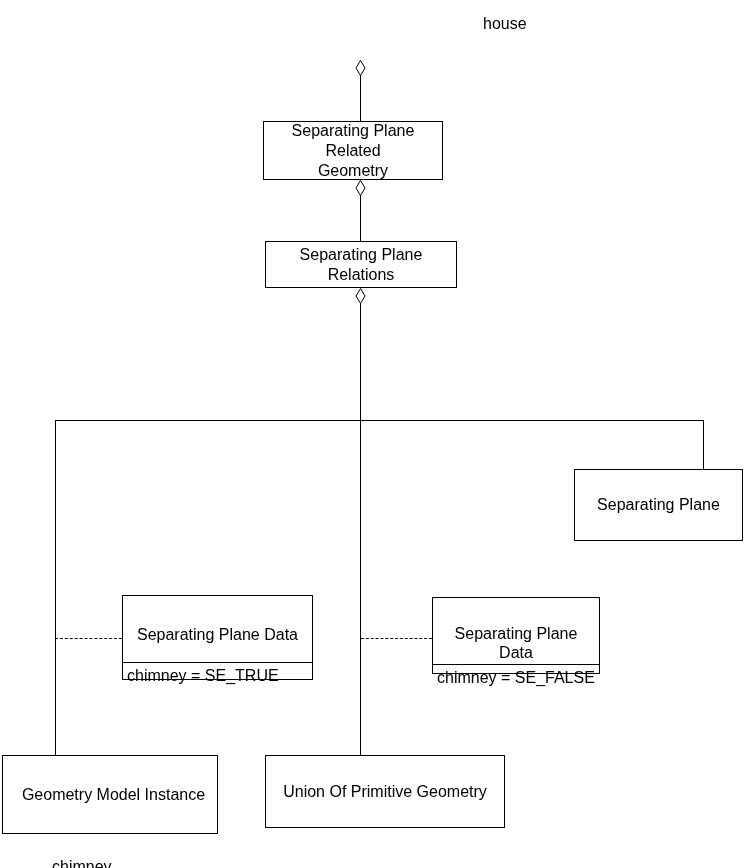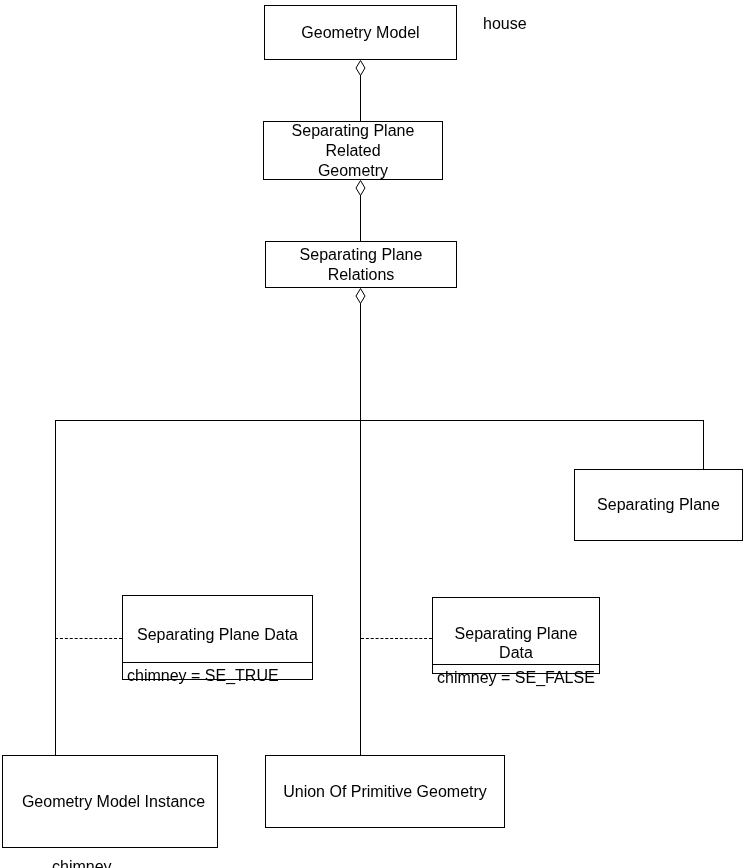--- a/index.html
+++ b/index.html
@@ -96,23 +96,20 @@
   <svg class="diamond" style="left:355px; top:60px;" width="11" height="16" viewBox="0 0 11 16">
     <polygon points="5.5,0.5 10,8 5.5,15.5 1,8" fill="#ffffff" stroke="#000000" stroke-width="1"></polygon>
   </svg>
   <svg class="diamond" style="left:355px; top:180px;" width="11" height="16" viewBox="0 0 11 16">
     <polygon points="5.5,0.5 10,8 5.5,15.5 1,8" fill="#ffffff" stroke="#000000" stroke-width="1"></polygon>
   </svg>
   <svg class="diamond" style="left:355px; top:288px;" width="11" height="16" viewBox="0 0 11 16">
     <polygon points="5.5,0.5 10,8 5.5,15.5 1,8" fill="#ffffff" stroke="#000000" stroke-width="1"></polygon>
   </svg>
 
-  <div class="node" style="left:264px; top:5px; width:193px; height:55px;">
-    <span>Geometry Model</span>
-  </div>
 
   <div class="node" style="left:263px; top:121px; width:180px; height:59px;">
     <span>Separating Plane Related
 Geometry</span>
   </div>
 
   <div class="node" style="left:265px; top:241px; width:192px; height:47px;">
     <span>Separating Plane
 Relations</span>
   </div>
@@ -125,21 +122,21 @@
     <div class="title" style="height:43px;">Separating Plane Data</div>
     <div class="attr">chimney = SE_TRUE</div>
   </div>
 
   <div class="class-node" style="left:432px; top:597px; width:168px; height:77px;">
     <div class="title" style="height:43px; padding-top:2px;">Separating Plane
 Data</div>
     <div class="attr">chimney = SE_FALSE</div>
   </div>
 
-  <div class="node" style="left:2px; top:755px; width:216px; height:93px;padding-left:7px;">
+  <div class="node" style="left:2px; top:755px; width:216px; height:79px;padding-left:7px;">
     <span>Geometry Model Instance</span>
   </div>
 
   <div class="node" style="left:265px; top:755px; width:240px; height:73px;">
     <span>Union Of Primitive Geometry</span>
   </div>
 
   <div class="free-label" style="left:483px; top:15px;">house</div>
 
   <div class="free-label" style="left:52px; top:843px;margin-top:15px;">chimney</div>

